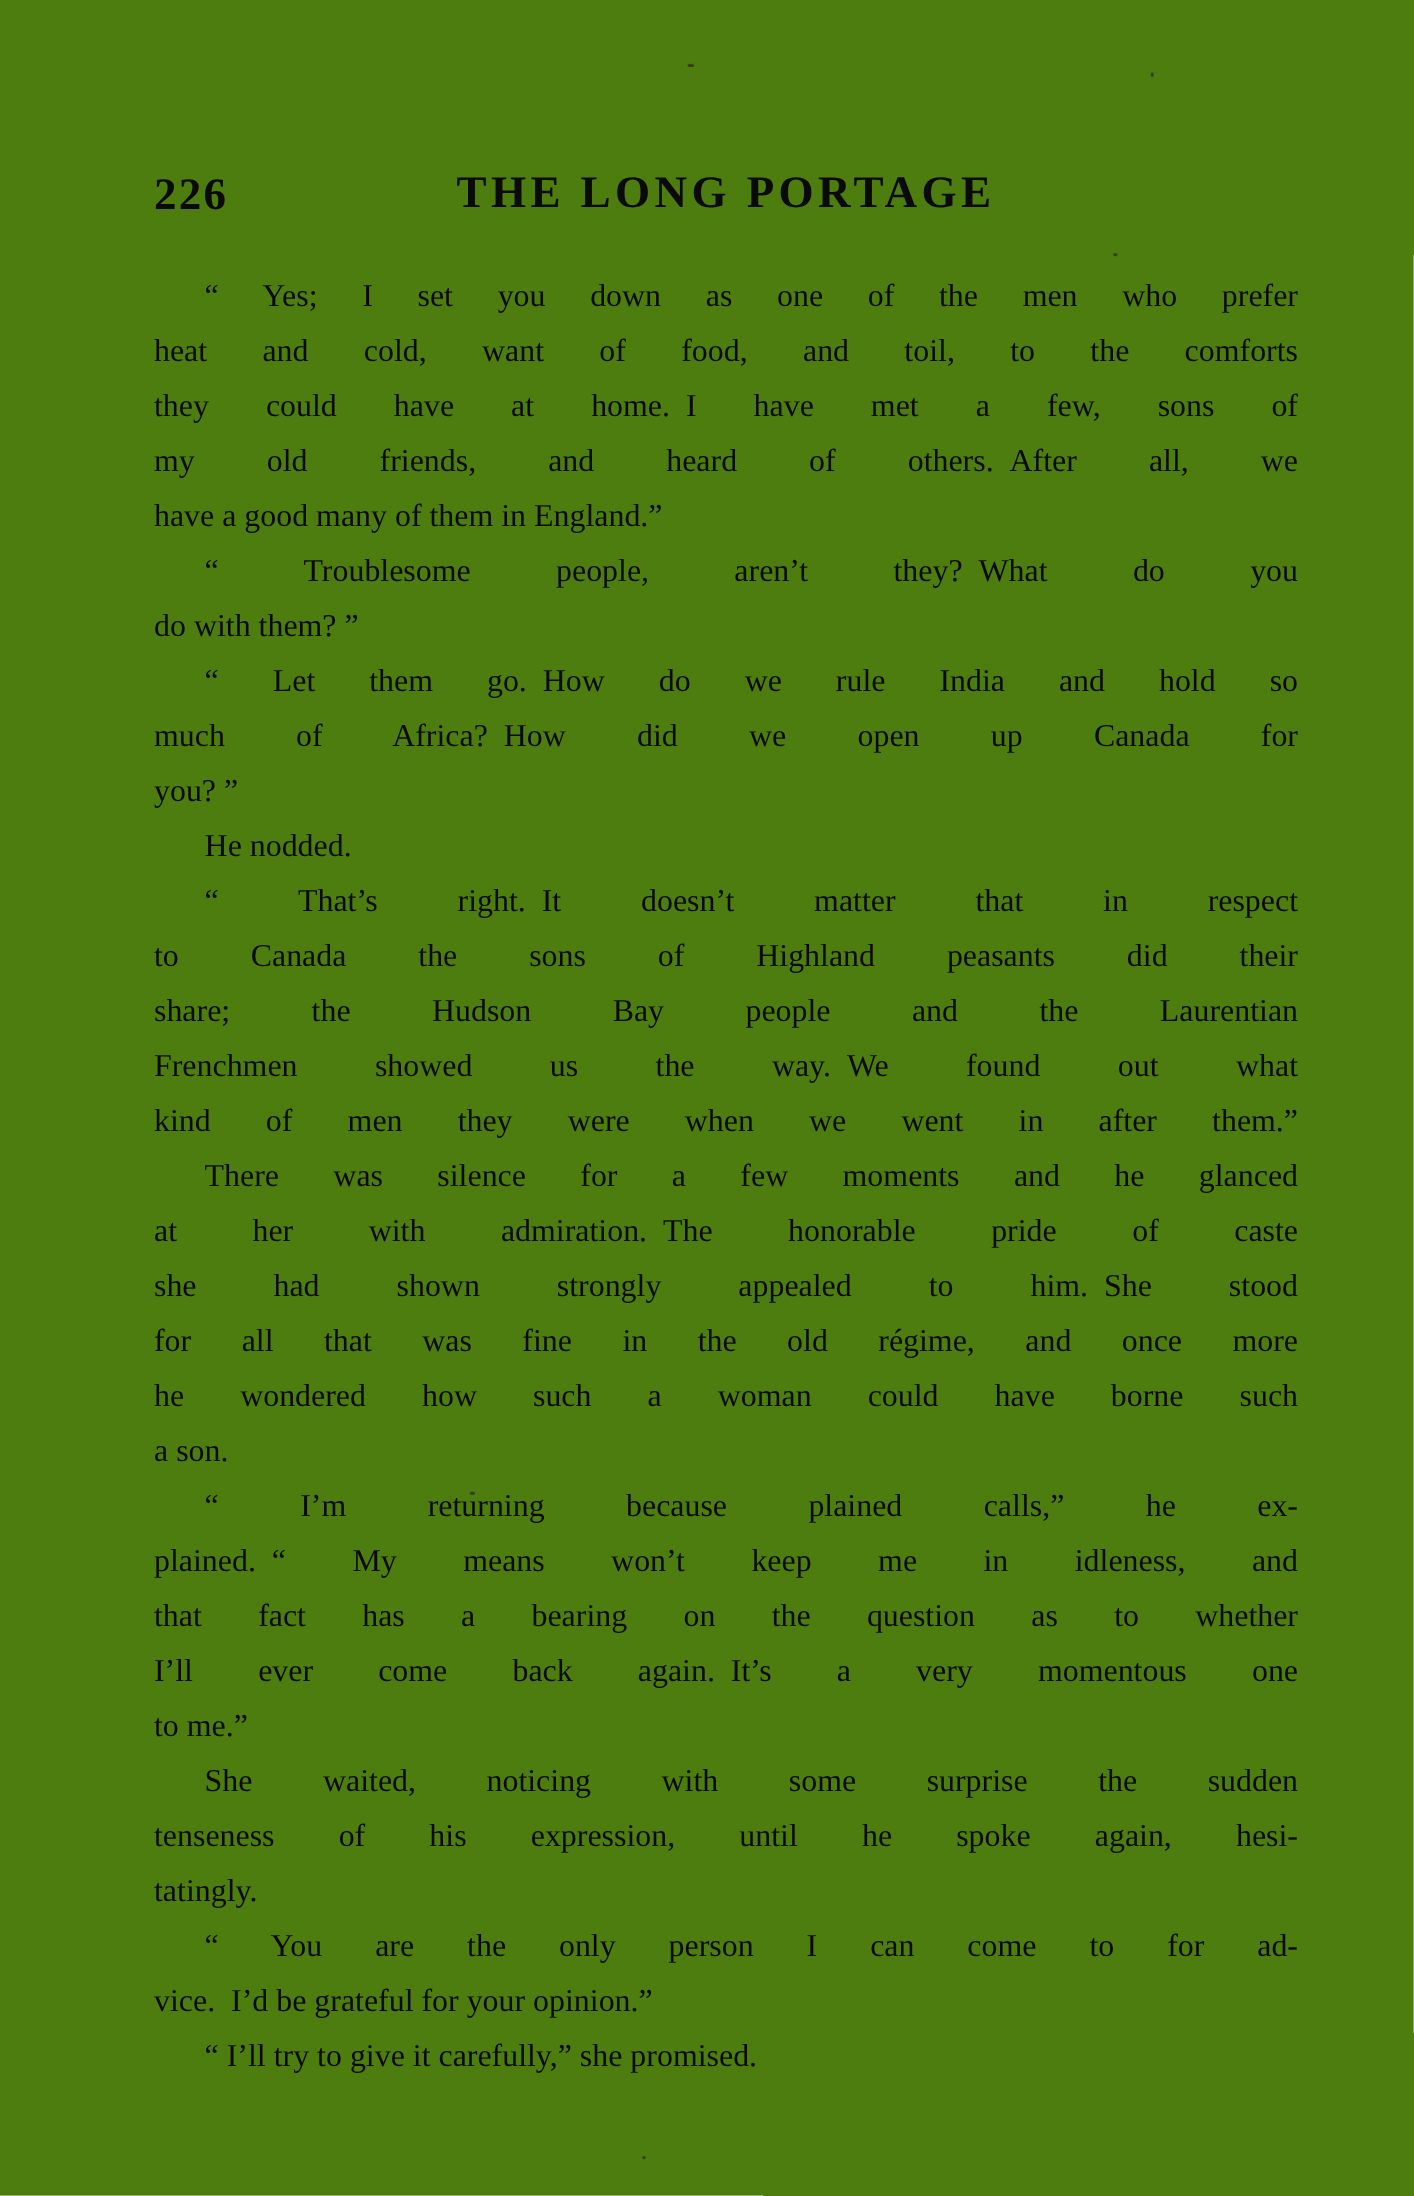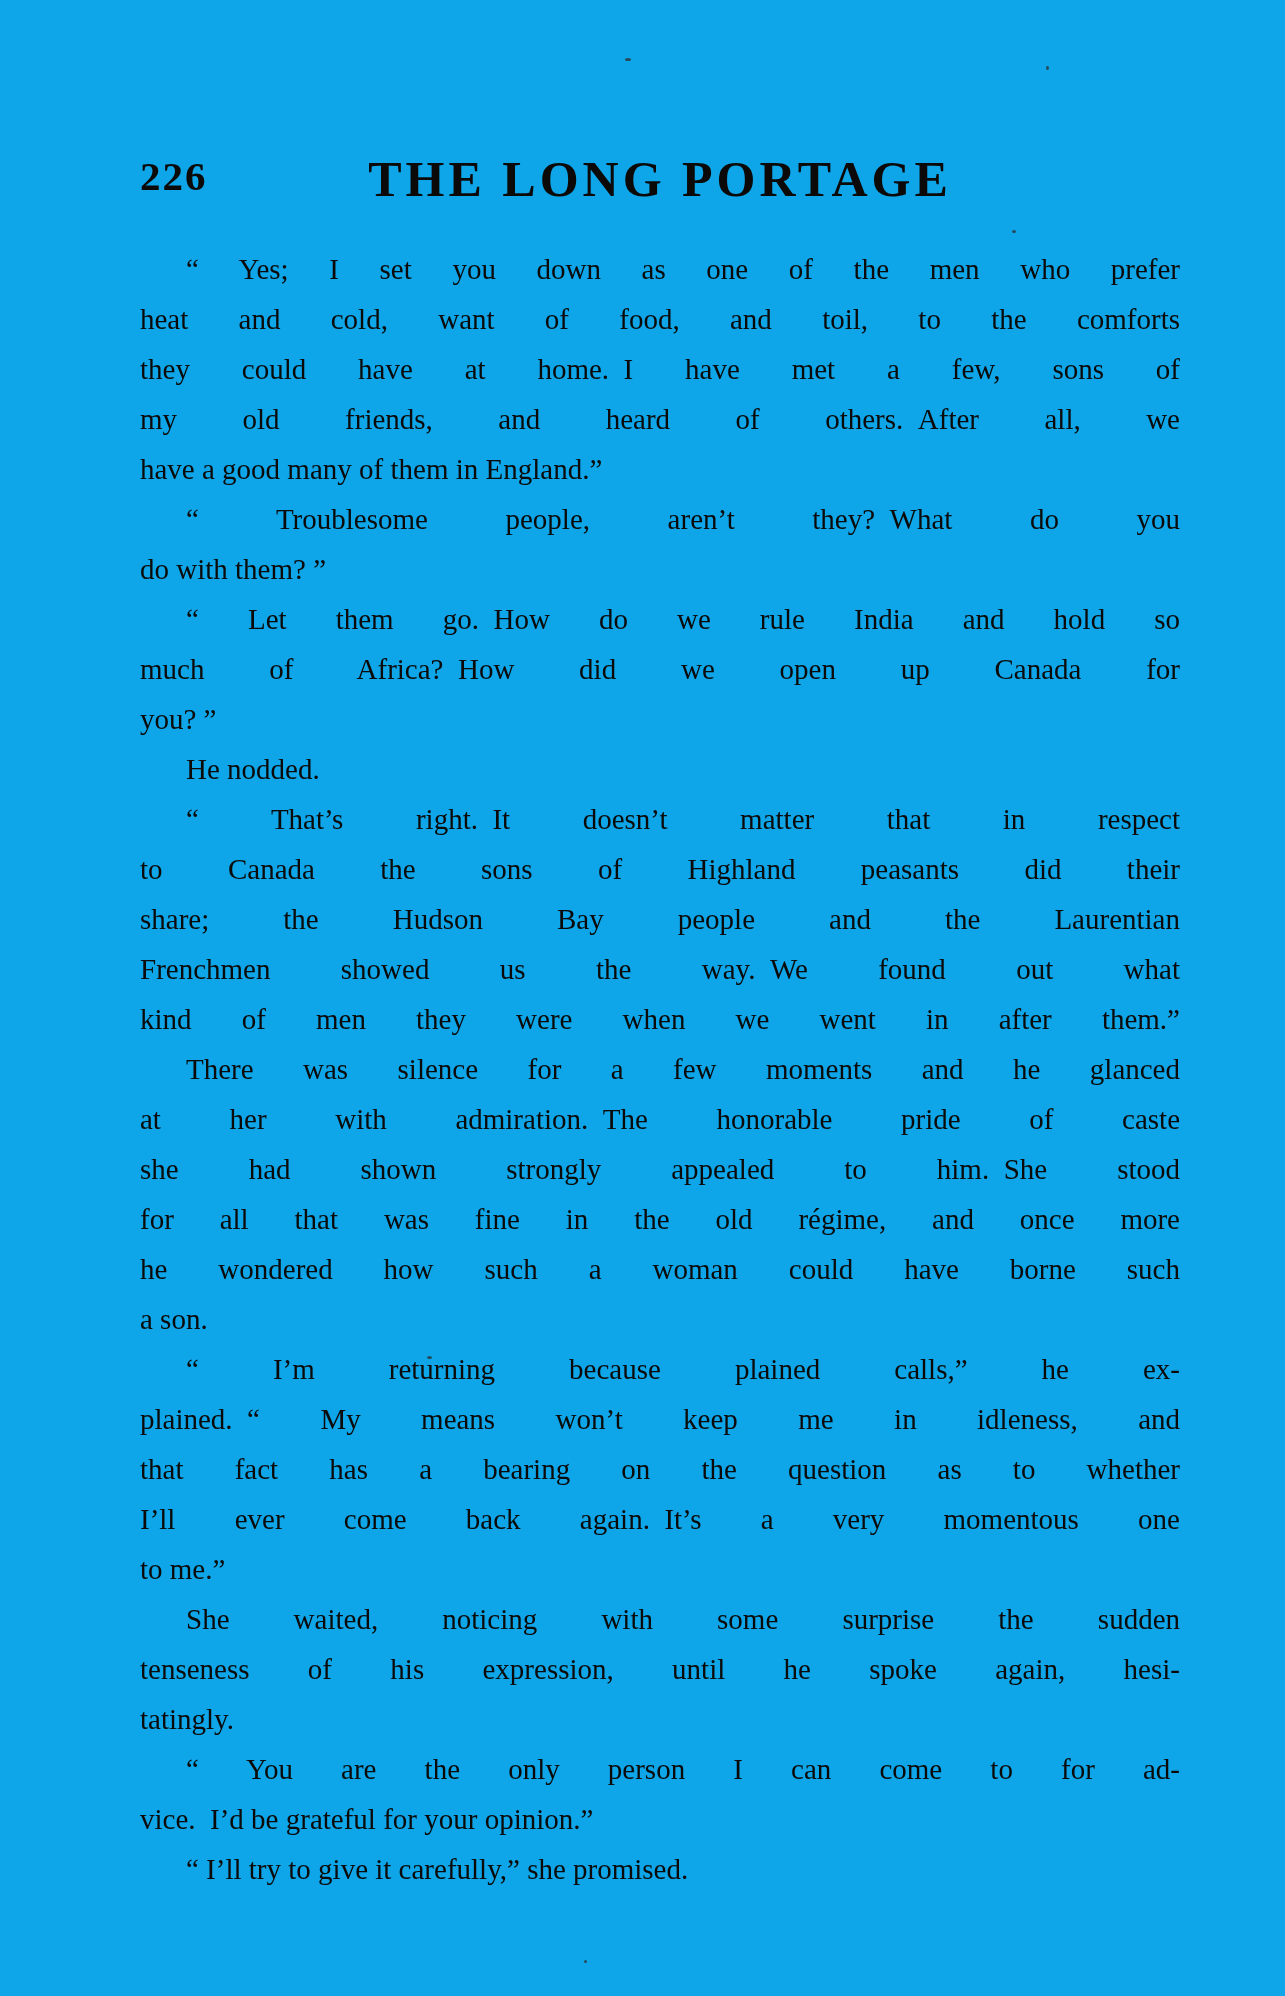--- a/index.html
+++ b/index.html
@@ -4,34 +4,34 @@
 <style>
   html, body { margin: 0; padding: 0; }
   body {
     width: 1285px; height: 1996px;
     background: #ffffff;
     position: relative;
     overflow: hidden;
     font-family: "Liberation Serif", "DejaVu Serif", serif;
     color: #0b0a08;
   }
-  .page { position: absolute; inset: 0; background: #0ea5e9; }
+  .page { position: absolute; inset: 0; background: #4d7c0f; }
 
   .header {
     position: absolute;
     top: 150px; left: 140px; width: 1040px; height: 50px;
   }
   .page-number {
     position: absolute; left: 0; top: 2px;
     font-size: 41px; font-weight: 700; letter-spacing: 2px;
   }
   .running-title {
     position: absolute; left: 0; right: 0; top: 0;
     text-align: center;
-    font-size: 50px; font-weight: 700;
+    font-size: 41px; font-weight: 700;
     letter-spacing: 4px;
     white-space: nowrap;
   }
 
   .text-body {
     position: absolute;
     top: 244px; left: 140px; width: 1040px;
     font-size: 29px; line-height: 50px;
     font-weight: 400;
   }

